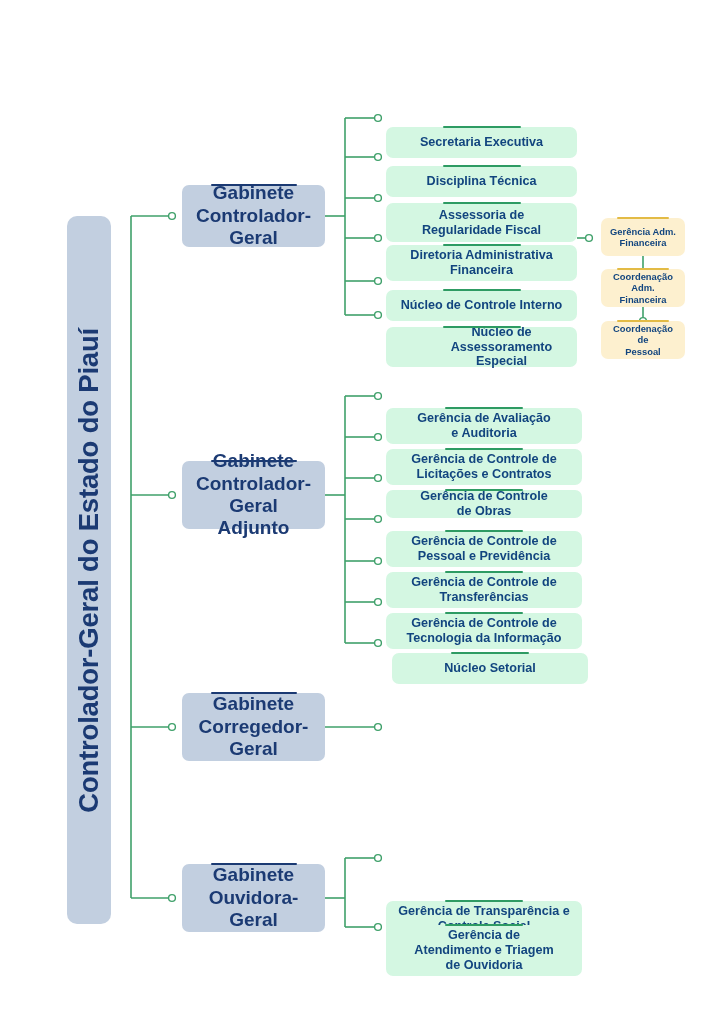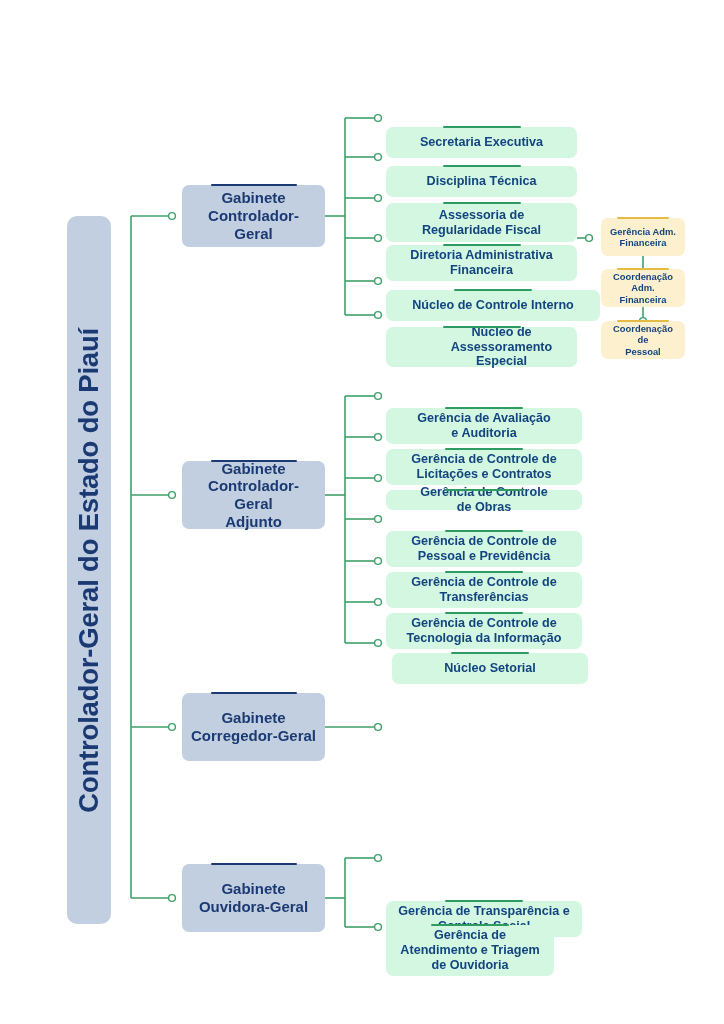--- a/index.html
+++ b/index.html
@@ -49,21 +49,21 @@
     color:#1b3a73;
     letter-spacing:-0.2px;
     padding:0;
     width:auto;
   }
 
   
   .blue{
     background:#c2cfe0;
     color:#1b3a73;
-    font-size:15px;
+    font-size:19px;
     font-weight:bold;
   }
   .blue .accent{background:#1b3a73;width:86px;}
 
   
   .green{
     background:#d4f7e2;
     color:#12457f;
     font-size:12.6px;
     font-weight:bold;
@@ -179,21 +179,21 @@
     <span class="txt">Disciplina Técnica</span>
   </div>
   <div class="node green" style="left:386px;top:179px;width:191px;height:39px;">
     <span class="accent"></span>
     <span class="txt">Assessoria de<br>Regularidade Fiscal</span>
   </div>
   <div class="node green" style="left:386px;top:221px;width:191px;height:36px;">
     <span class="accent"></span>
     <span class="txt">Diretoria Administrativa<br>Financeira</span>
   </div>
-  <div class="node green" style="left:386px;top:266px;width:214px;height:31px;">
+  <div class="node green" style="left:386px;top:266px;width:191px;height:31px;">
     <span class="accent"></span>
     <span class="txt">Núcleo de Controle Interno</span>
   </div>
   <div class="node green" style="left:386px;top:303px;width:191px;height:40px;padding-left:40px;">
     <span class="accent"></span>
     <span class="txt">Núcleo de Assessoramento<br>Especial</span>
   </div>
 
   <div class="node yellow" style="left:601px;top:218px;width:84px;height:38px;">
     <span class="accent"></span>
@@ -214,21 +214,21 @@
   </div>
 
   <div class="node green" style="left:386px;top:384px;width:196px;height:36px;">
     <span class="accent"></span>
     <span class="txt">Gerência de Avaliação<br>e Auditoria</span>
   </div>
   <div class="node green" style="left:386px;top:425px;width:196px;height:36px;">
     <span class="accent"></span>
     <span class="txt">Gerência de Controle de<br>Licitações e Contratos</span>
   </div>
-  <div class="node green" style="left:386px;top:466px;width:196px;height:20px;">
+  <div class="node green" style="left:386px;top:466px;width:196px;height:28px;">
     <span class="accent"></span>
     <span class="txt">Gerência de Controle<br>de Obras</span>
   </div>
   <div class="node green" style="left:386px;top:507px;width:196px;height:36px;">
     <span class="accent"></span>
     <span class="txt">Gerência de Controle de<br>Pessoal e Previdência</span>
   </div>
   <div class="node green" style="left:386px;top:548px;width:196px;height:36px;">
     <span class="accent"></span>
     <span class="txt">Gerência de Controle de<br>Transferências</span>
@@ -248,18 +248,18 @@
   </div>
 
   <div class="node blue" style="left:182px;top:864px;width:143px;height:68px;">
     <span class="accent"></span>
     <span class="txt">Gabinete<br>Ouvidora-Geral</span>
   </div>
   <div class="node green" style="left:386px;top:877px;width:196px;height:36px;">
     <span class="accent"></span>
     <span class="txt">Gerência de Transparência e<br>Controle Social</span>
   </div>
-  <div class="node green" style="left:386px;top:901px;width:168px;height:51px;">
+  <div class="node green" style="left:386px;top:901px;width:196px;height:51px;">
     <span class="accent"></span>
     <span class="txt">Gerência de<br>Atendimento e Triagem<br>de Ouvidoria</span>
   </div>
 
 </div>
 
 </body></html>

